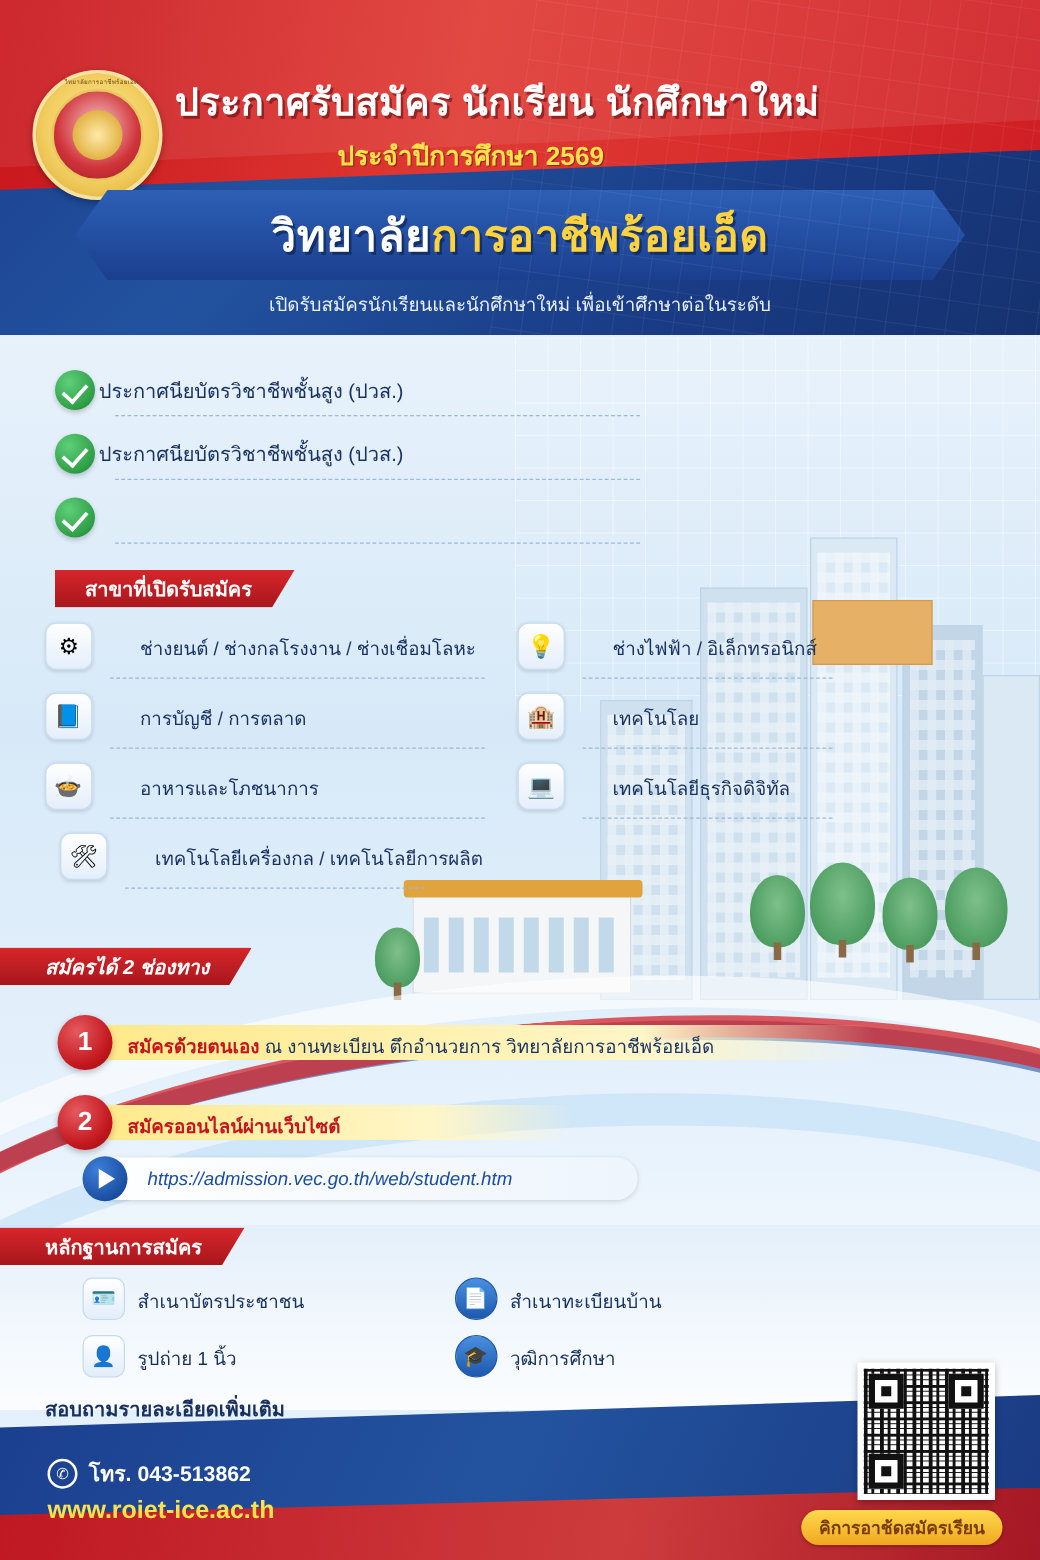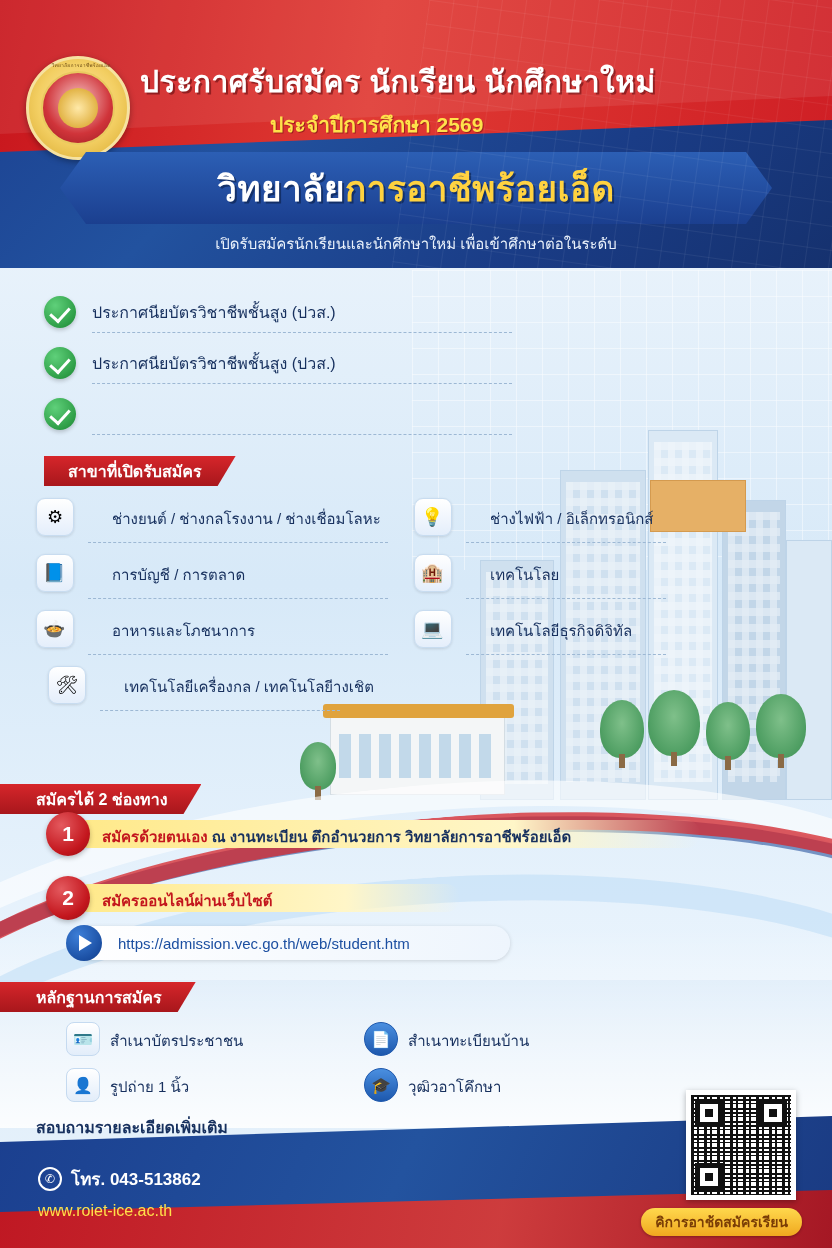--- a/index.html
+++ b/index.html
@@ -168,21 +168,21 @@
   .lvl-check {
     position: absolute; left: 0; top: 4px; width: 32px; height: 32px; border-radius: 50%;
     background: radial-gradient(circle at 35% 30%, #5fd07a 0%, #2e9e47 70%, #1e7c34 100%);
     box-shadow: 0 2px 4px rgba(0,0,0,.2);
   }
   .lvl-check::after {
     content: ""; position: absolute; left: 10px; top: 7px; width: 9px; height: 16px;
     border: solid #ffffff; border-width: 0 3px 3px 0; transform: rotate(42deg);
   }
   .lvl-text {
-    position: absolute; left: 48px; top: 8px; font-size: 16px; color: #17305e;
+    position: absolute; left: 35px; top: 8px; font-size: 16px; color: #17305e;
   }
   .lvl-dash {
     position: absolute; left: 48px; top: 40px; width: 420px;
     border-top: 1px dashed #9db8d4;
   }
 
   
   .tag {
     position: absolute; height: 30px; padding: 0 34px 0 22px;
     background: linear-gradient(180deg, #d6262b 0%, #a8171c 100%);
@@ -219,40 +219,40 @@
     color: #fff; font-size: 21px; font-weight: bold;
     display: flex; align-items: center; justify-content: center;
     box-shadow: 0 2px 5px rgba(0,0,0,.25);
   }
   .ch-bar {
     position: absolute; left: 34px; top: 8px; height: 28px;
     background: linear-gradient(90deg, #ffe98a 0%, #fff6c8 70%, rgba(255,255,255,0) 100%);
     border-radius: 14px 26px 26px 14px;
   }
   .ch-text {
-    position: absolute; left: 56px; top: 13px; font-size: 15px; color: #17305e; white-space: nowrap; font-weight: bold;
+    position: absolute; left: 56px; top: 13px; font-size: 15px; color: #17305e; white-space: nowrap;
   }
   .ch-text b { color: #c3161d; }
   .url-pill {
     position: absolute; left: 74px; top: 926px; width: 436px; height: 34px;
     background: linear-gradient(90deg, #ffffff 0%, #eef5fd 100%);
     border-radius: 18px;
     box-shadow: 0 1px 4px rgba(0,0,0,.15);
     display: flex; align-items: center;
   }
   .url-play {
     position: absolute; left: -8px; top: -1px; width: 36px; height: 36px; border-radius: 50%;
     background: radial-gradient(circle at 35% 30%, #3d7fd8 0%, #1b4fa3 70%, #143d80 100%);
     display: flex; align-items: center; justify-content: center;
   }
   .url-play::after {
     content: ""; border-style: solid; border-width: 8px 0 8px 13px;
     border-color: transparent transparent transparent #ffffff; margin-left: 3px;
   }
-  .url-text { margin-left: 44px; font-size: 15px; color: #1c4fa1; }
+  .url-text { margin-left: 44px; font-size: 15px; color: #1c4fa1; font-style: italic; }
 
   
   .doc { position: absolute; }
   .doc-icon {
     position: absolute; left: 0; top: 0; width: 34px; height: 34px; border-radius: 8px;
     background: linear-gradient(180deg, #ffffff 0%, #e2edfa 100%);
     border: 1px solid #c5daf0; display: flex; align-items: center; justify-content: center;
     font-size: 16px;
   }
   .doc-icon.round { border-radius: 50%; background: linear-gradient(180deg,#4a8fe0 0%, #1d58ad 100%); color:#fff; border-color:#1d58ad; }
@@ -270,21 +270,21 @@
     clip-path: polygon(0 22px, 832px 0, 832px 58px, 0 58px);
   }
   .f-ask {
     position: absolute; left: 36px; bottom: 108px; font-size: 16px; color: #17305e; font-weight: bold;
   }
   .f-phone {
     position: absolute; left: 38px; bottom: 56px; font-size: 17px; color: #ffffff; font-weight: bold;
     display: flex; align-items: center; gap: 9px; z-index: 3;
   }
   .f-web {
-    position: absolute; left: 38px; bottom: 28px; font-size: 16px; color: #ffe14a; font-weight: normal; z-index: 3;
+    position: absolute; left: 38px; bottom: 28px; font-size: 20px; color: #ffe14a; font-weight: bold; z-index: 3;
   }
   .phone-ic {
     width: 24px; height: 24px; border-radius: 50%;
     border: 2px solid #ffffff; display: flex; align-items: center; justify-content: center;
     font-size: 12px;
   }
   .qr {
     position: absolute; right: 36px; bottom: 48px; width: 110px; height: 110px;
     background: #fff; padding: 5px; z-index: 4;
     box-shadow: 0 2px 6px rgba(0,0,0,.3);
@@ -417,26 +417,26 @@
       <span class="mj-dash" style="width:300px;"></span>
     </div>
     <div class="mj" style="left:378px; top:112px;">
       <span class="mj-icon">💻</span>
       <span class="mj-label">เทคโนโลยีธุรกิจดิจิทัล</span>
       <span class="mj-dash" style="width:200px;"></span>
     </div>
 
     <div class="mj" style="left:12px; top:168px;">
       <span class="mj-icon">🛠</span>
-      <span class="mj-label">เทคโนโลยีเครื่องกล / เทคโนโลยีางเชิต</span>
+      <span class="mj-label">เทคโนโลยีเครื่องกล / เทคโนโลยีการผลิต</span>
       <span class="mj-dash" style="width:240px;"></span>
     </div>
   </div>
 
-  <div class="tag flat-left" style="left:0px; top:784px;">สมัครได้ 2 ช่องทาง</div>
+  <div class="tag flat-left" style="left:0px; top:758px;font-style:italic;">สมัครได้ 2 ช่องทาง</div>
 
   <div class="ch" style="left:46px; top:812px; width:700px;">
     <span class="ch-bar" style="width:620px;"></span>
     <span class="ch-num">1</span>
     <span class="ch-text">
       <b>สมัครด้วยตนเอง</b><span> ณ งานทะเบียน ตึกอำนวยการ วิทยาลัยการอาชีพร้อยเอ็ด</span>
     </span>
   </div>
 
   <div class="ch" style="left:46px; top:876px; width:420px;">
@@ -461,21 +461,21 @@
   <div class="doc" style="left:364px; top:1022px;">
     <span class="doc-icon round">📄</span>
     <span class="doc-label">สำเนาทะเบียนบ้าน</span>
   </div>
   <div class="doc" style="left:66px; top:1068px;">
     <span class="doc-icon">👤</span>
     <span class="doc-label">รูปถ่าย 1 นิ้ว</span>
   </div>
   <div class="doc" style="left:364px; top:1068px;">
     <span class="doc-icon round">🎓</span>
-    <span class="doc-label">วุฒิวอาโคึกษา</span>
+    <span class="doc-label">วุฒิการศึกษา</span>
   </div>
 
   <div class="f-ask">สอบถามรายละเอียดเพิ่มเติม</div>
   <div class="footer"></div>
 
   <div class="f-phone">
     <span class="phone-ic">✆</span>
     <span>โทร. 043-513862</span>
   </div>
   <div class="f-web">www.roiet-ice.ac.th</div>

